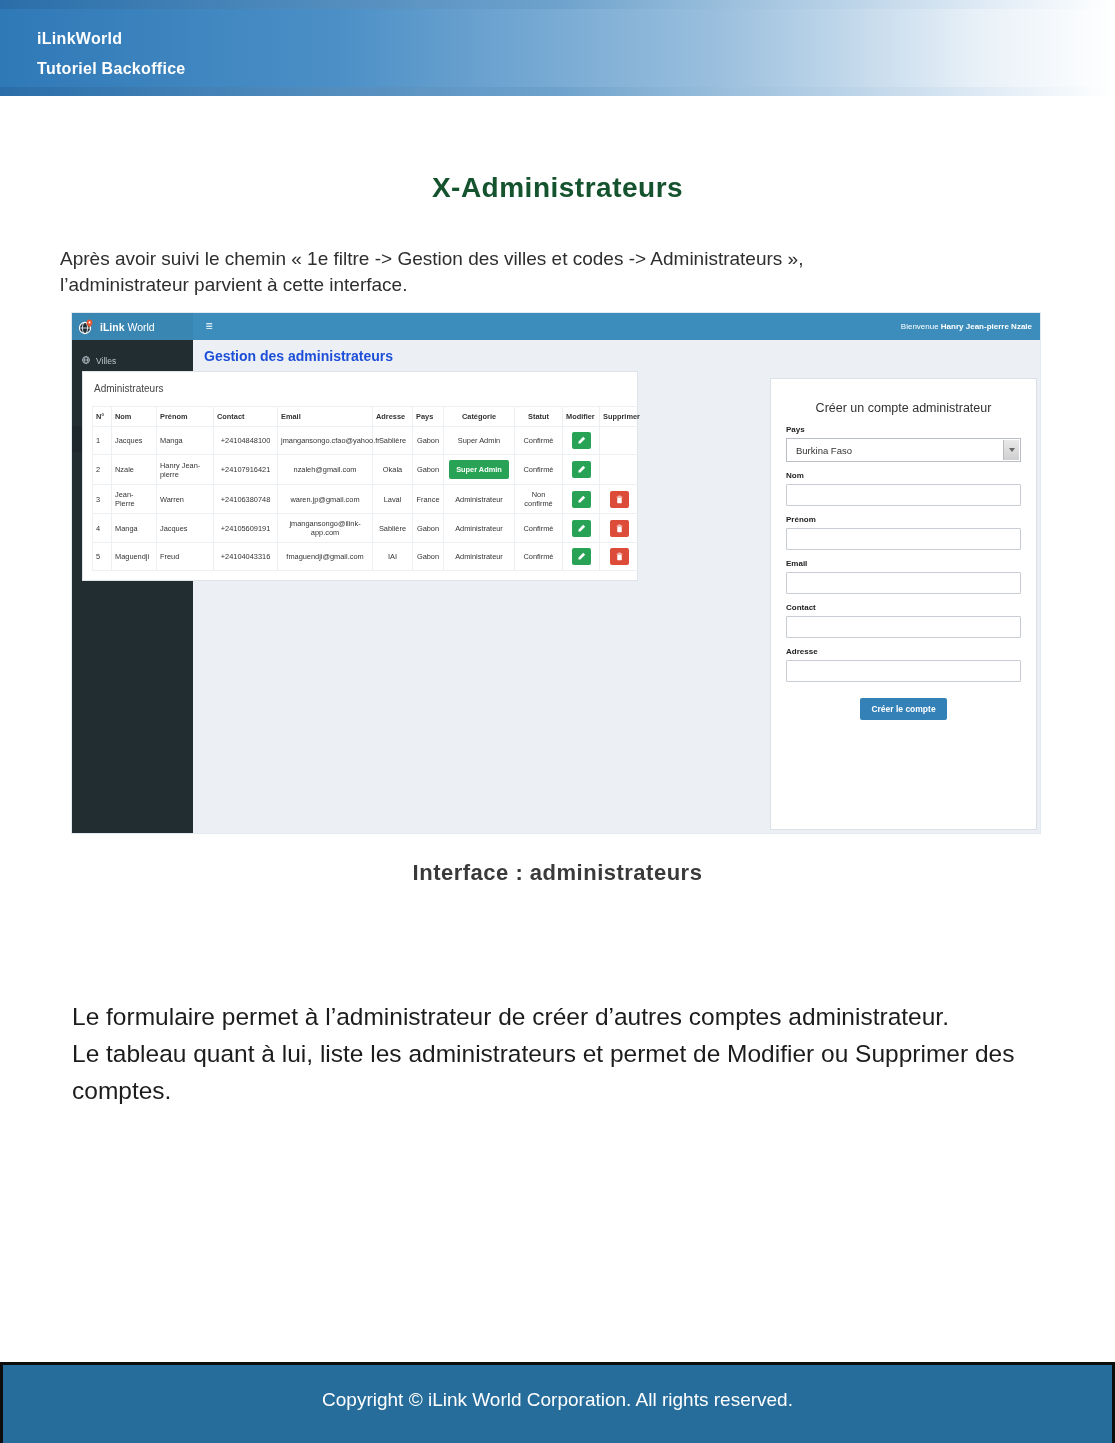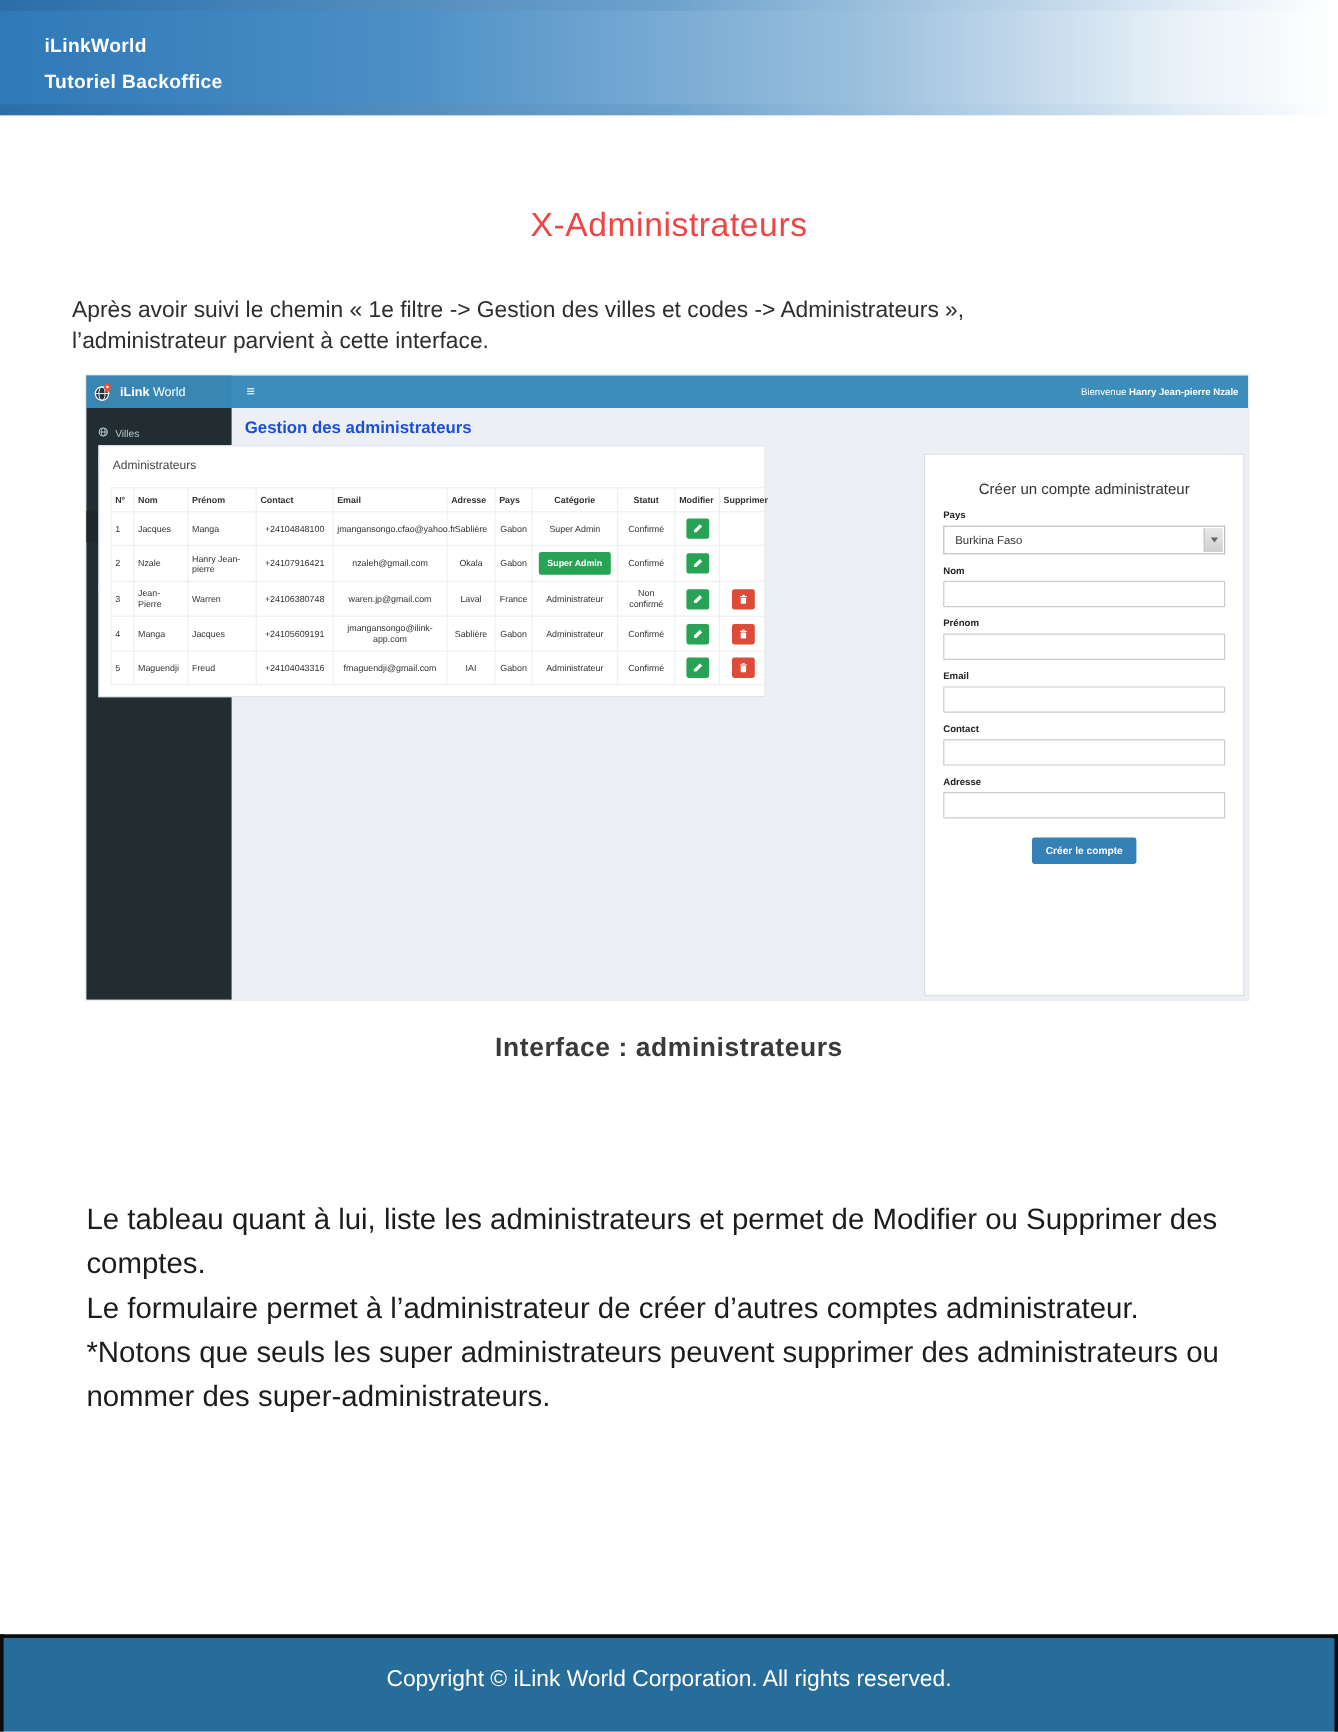--- a/index.html
+++ b/index.html
@@ -21,21 +21,21 @@
   .page-header .band-top { top:0; }
   .page-header .band-bottom { bottom:0; }
   .header-text {
     position:absolute; left:37px; top:24px; color:#fff;
     font-size:16px; line-height:30px; font-weight:600; letter-spacing:.3px;
   }
 
   
   .doc-title {
     position:absolute; top:172px; left:0; width:100%; text-align:center;
-    font-size:28px; font-weight:normal; color:#ef4444; letter-spacing:.5px;
+    font-size:28px; font-weight:bold; color:#14532d; letter-spacing:.5px;
   }
   .intro {
     position:absolute; left:60px; top:246px; width:990px;
     font-size:19px; line-height:26px; color:#2e2e2e;
   }
   .caption {
     position:absolute; top:860px; left:0; width:100%; text-align:center;
     font-size:22px; font-weight:bold; color:#3a3a3a; letter-spacing:.5px;
   }
   .body-par {
@@ -386,20 +386,19 @@
 
     <label>Adresse</label>
     <input class="f-input" type="text" style="">
 
     <button class="btn-create">Créer le compte</button>
   </div>
 </div>
 
 <div class="caption">Interface : administrateurs</div>
 <div class="body-par">
+  <div>Le formulaire permet à l’administrateur de créer d’autres comptes administrateur.</div>
   <div>Le tableau quant à lui, liste les administrateurs et permet de Modifier ou Supprimer des comptes.</div>
-  <div>Le formulaire permet à l’administrateur de créer d’autres comptes administrateur.</div>
-  <div>*Notons que seuls les super administrateurs peuvent supprimer des administrateurs ou nommer des super-administrateurs.</div>
 </div>
 
 <div class="page-footer">
   <span>Copyright © iLink World Corporation. All rights reserved.</span>
 </div>
 
 </body></html>

